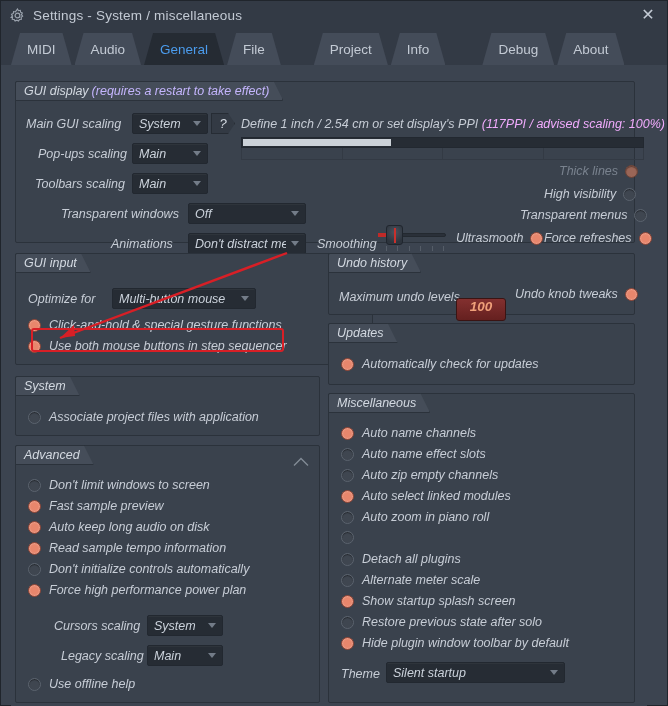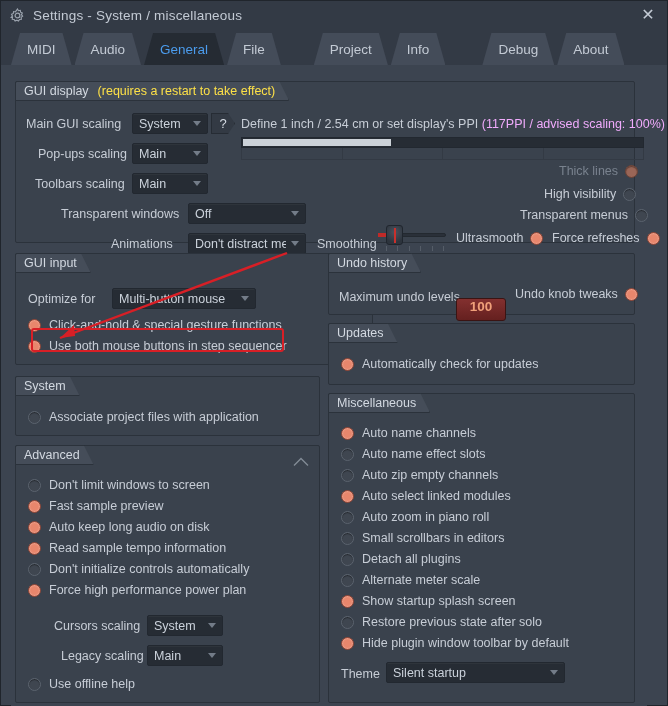--- a/index.html
+++ b/index.html
@@ -64,20 +64,21 @@
   .tab.active { background: #252b33; color: #4b9ced; }
   .tab.gapleft { margin-left: 30px; }
   .tab.gapleft2 { margin-left: 34px; }
 
   
   .body {
     position: absolute;
     top: 64px; left: 0; right: 0; bottom: 0;
     background: #3c4450;
     padding: 8px 24px 8px 10px;
+    font-style: italic;
   }
   .content {
     position: relative;
     width: 636px; height: 634px;
     background: #3c4450;
   }
 
   
   .group {
     position: absolute;
@@ -91,21 +92,21 @@
     height: 20px;
     padding: 0 13px 0 8px;
     display: flex; align-items: center;
     background: #454d59;
     border: 1px solid #2b323b;
     border-top-left-radius: 2px;
     font-size: 12.5px;
     color: #d3d9e1;
     clip-path: polygon(0 0, calc(100% - 10px) 0, 100% 100%, 0 100%);
   }
-  .legend .muted { color: #fde047; margin-left: 9px; }
+  .legend .muted { color: #c4b5fd; margin-left: 3px; }
 
   
   .lbl {
     position: absolute;
     font-size: 12.5px;
     color: #c7cdd6;
     white-space: nowrap;
   }
 
   
@@ -396,21 +397,21 @@
               <i></i>
               <i></i>
               <i></i>
           </div>
         </div>
 
         <div class="radio-right" style="left:440px; top:149px;">
           <span class="rtxt">Ultrasmooth</span>
           <span class="rad on"></span>
         </div>
-        <div class="radio-right" style="left:528px; top:149px;margin-left:8px;">
+        <div class="radio-right" style="left:528px; top:149px;">
           <span class="rtxt">Force refreshes</span>
           <span class="rad on"></span>
         </div>
       </div>
 
       <div class="group" style="left:4px; top:180px; width:358px; height:112px;">
         <div class="legend">
           <span>GUI input</span>
         </div>
         <div class="lbl" style="left:12px; top:38px;">Optimize for</div>
@@ -535,21 +536,20 @@
         <div class="radio-row" style="left:12px; top:95px;">
           <span class="rad on"></span>
           <span class="rtxt">Auto select linked modules</span>
         </div>
         <div class="radio-row" style="left:12px; top:116px;">
           <span class="rad"></span>
           <span class="rtxt">Auto zoom in piano roll</span>
         </div>
         <div class="radio-row" style="left:12px; top:137px;">
           <span class="rad"></span>
-          <span class="rtxt">Small scrollbars in editors</span>
         </div>
         <div class="radio-row" style="left:12px; top:158px;">
           <span class="rad"></span>
           <span class="rtxt">Detach all plugins</span>
         </div>
         <div class="radio-row" style="left:12px; top:179px;">
           <span class="rad"></span>
           <span class="rtxt">Alternate meter scale</span>
         </div>
         <div class="radio-row" style="left:12px; top:200px;">

